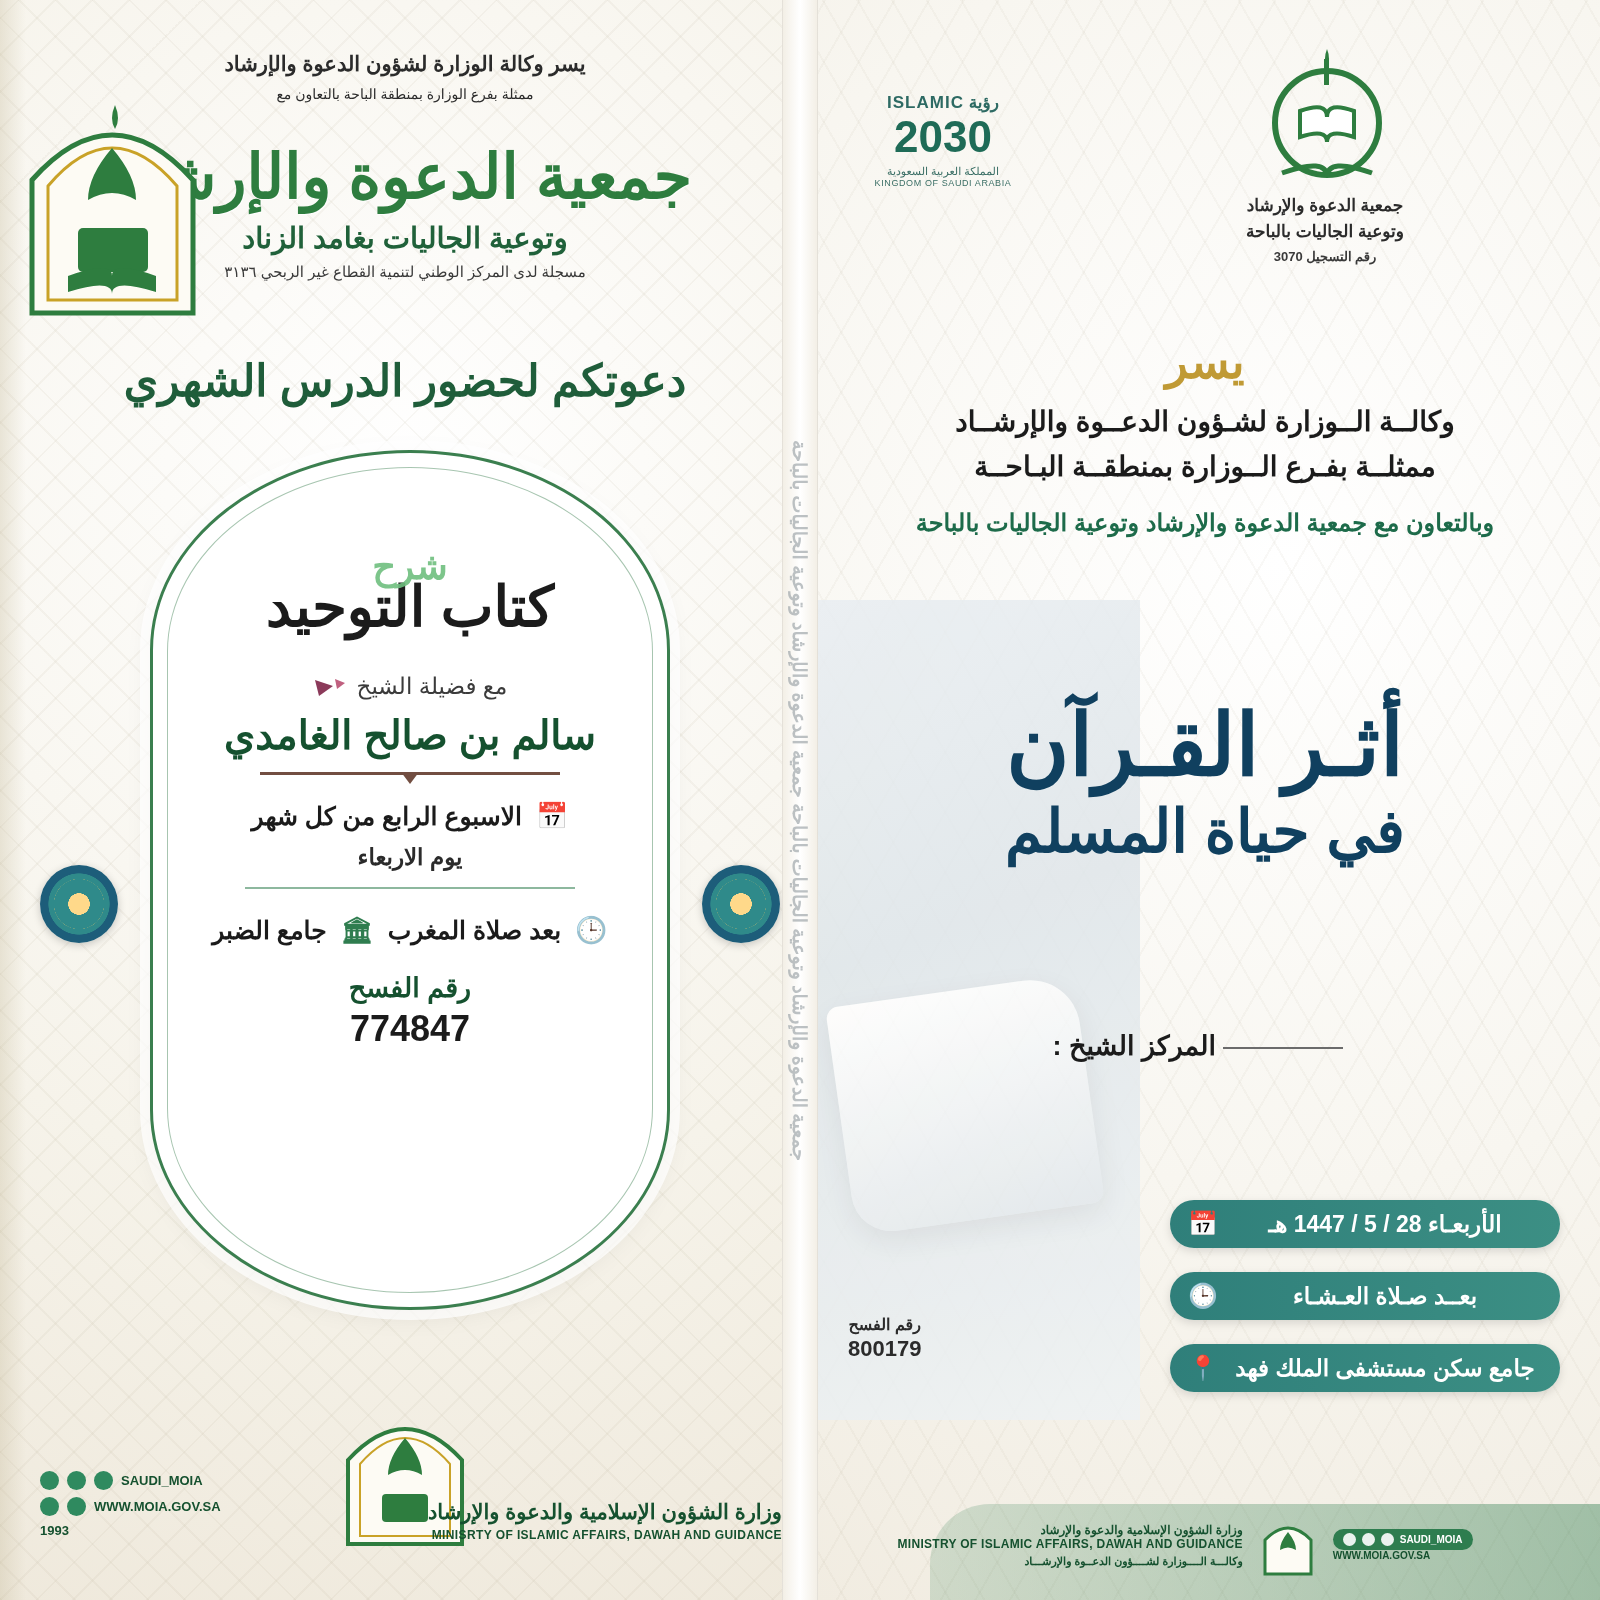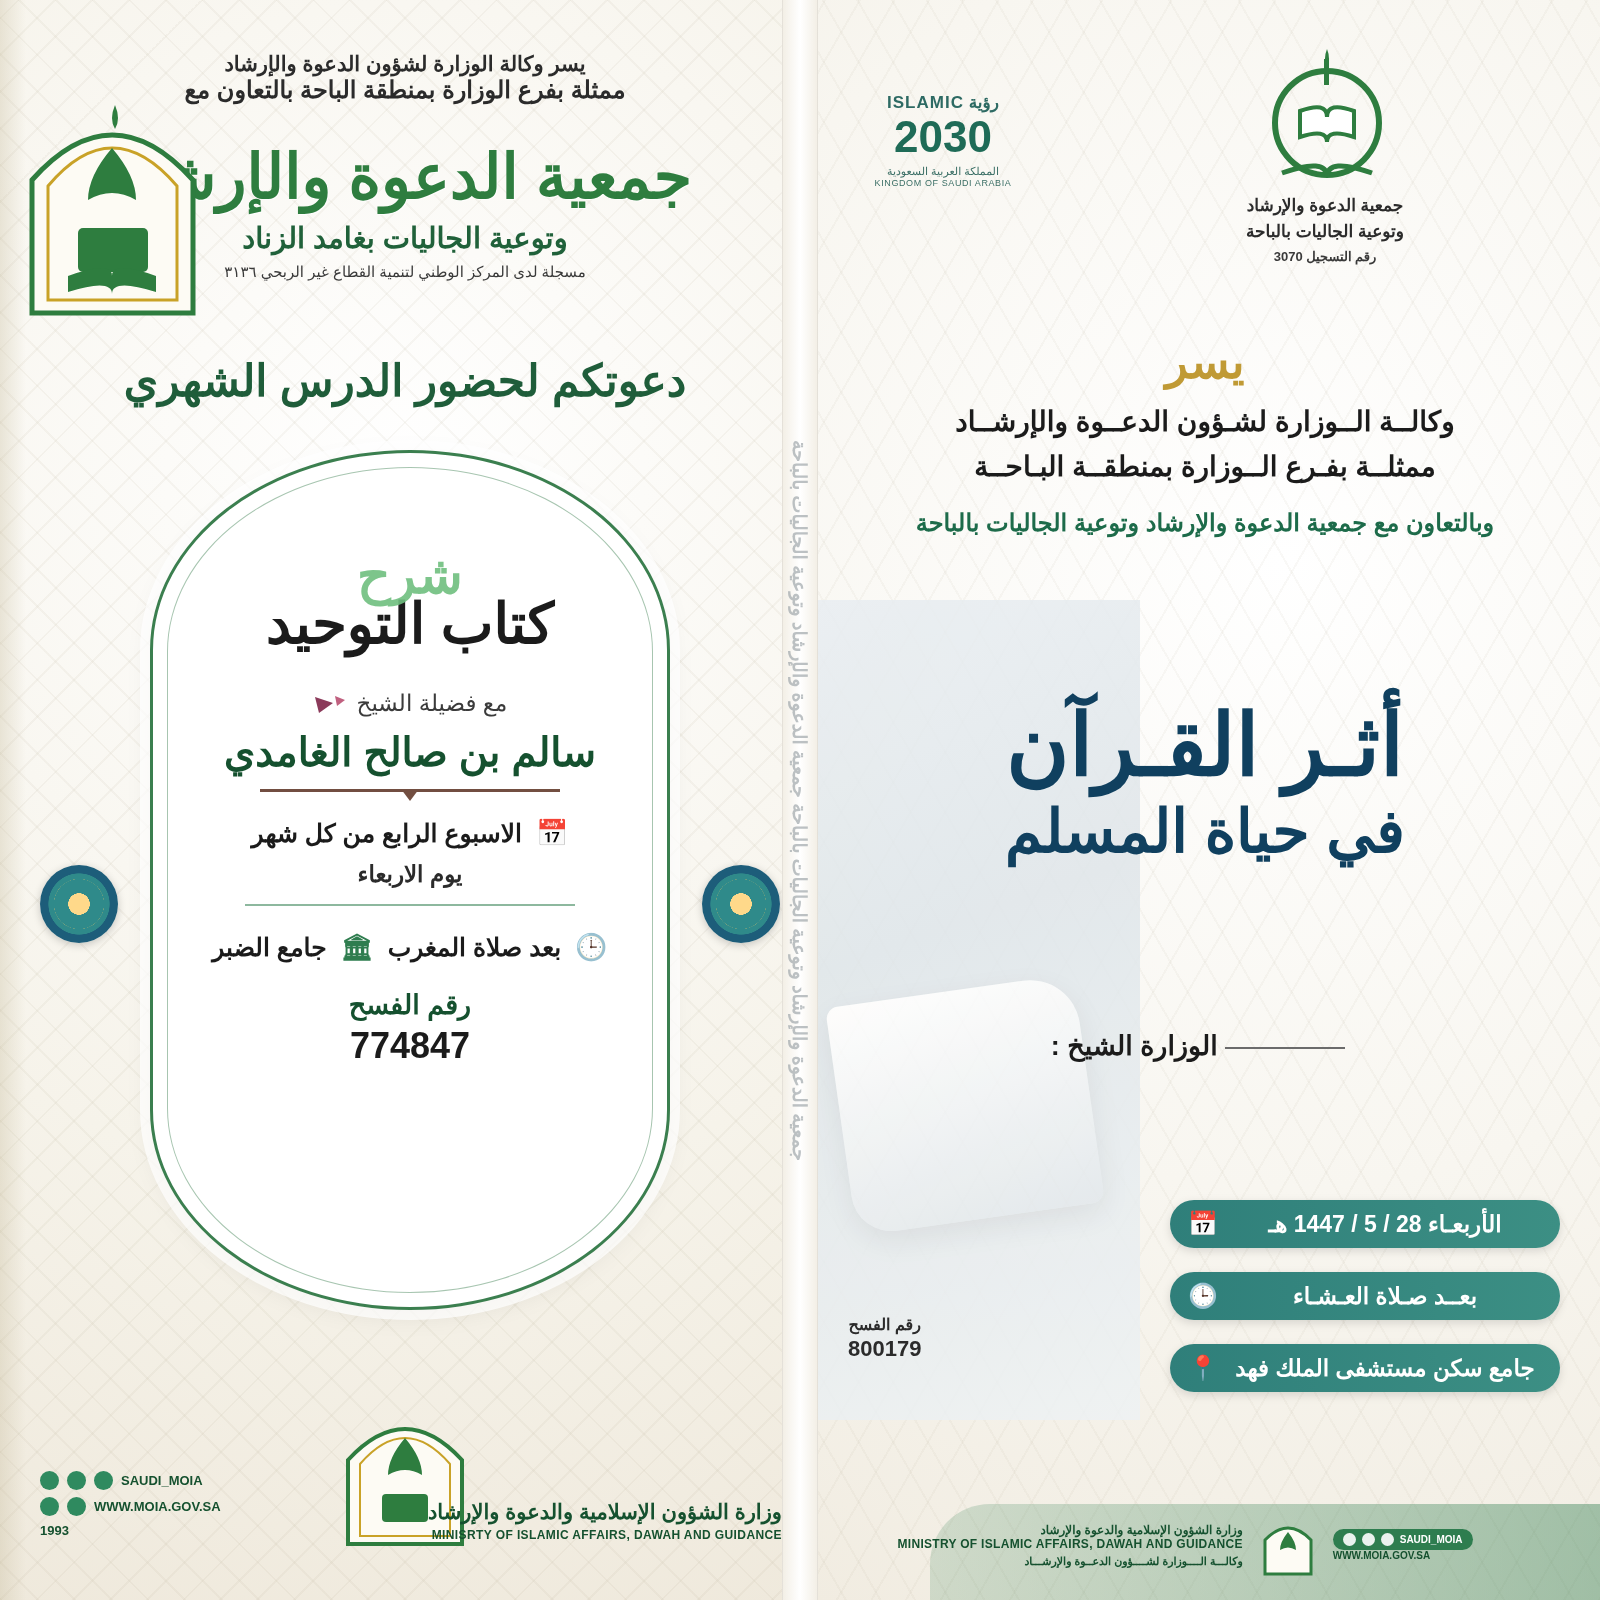--- a/index.html
+++ b/index.html
@@ -93,21 +93,21 @@
     opacity: .65;
   }
 
   
   .r-head {
     position: absolute; top: 52px; left: 0; right: 0;
     text-align: center;
     z-index: 3;
   }
   .r-head .l1 { font-size: 21px; font-weight: bold; color: #2b2b2b; letter-spacing:.2px;}
-  .r-head .l2 { font-size: 24px; font-weight: bold; color: #2b2b2b; }
+  .r-head .l2 { font-size: 14px; font-weight: normal; color: #2b2b2b; margin-top: 10px;}
 
   .r-logo-left {
     position:absolute; top: 95px; right: 600px; width: 190px; height: 215px; z-index:4;
   }
   .r-logo-right {
     position:absolute; top: 88px; left: 20px; width: 185px; height: 230px; z-index:4;
   }
 
   .assoc-name {
     position:absolute; top: 140px; left: 0; right: 0;
@@ -150,21 +150,21 @@
     position:absolute; inset: 14px;
     border: 1px solid rgba(59,127,79,.45);
     border-radius: 250px 250px 250px 250px / 190px 190px 190px 190px;
   }
   .ornate-inner{
     position:absolute; inset: 0;
     display:flex; flex-direction:column; align-items:center;
     padding-top: 95px;
   }
   .sharh {
-    font-size: 52px; color:#6fbf7f; font-weight:bold; opacity:.9;
+    font-size: 37px; color:#6fbf7f; font-weight:bold; opacity:.9;
     margin-bottom: -14px;
   }
   .book-title{
     font-size: 56px; font-weight:bold; color:#1b1b1b; letter-spacing:-1px;
   }
   .with-sheikh{
     margin-top: 34px; font-size: 23px; font-weight:normal; color:#3b3b3b;
     display:flex; align-items:flex-end; gap:10px;
   }
   .sheikh-name{
@@ -483,21 +483,21 @@
       <div class="ln3">وبالتعاون مع جمعية الدعوة والإرشاد وتوعية الجاليات بالباحة</div>
     </div>
 
     <div class="l-title">
       <div class="t1">أثـر القـرآن</div>
       <div class="t2">في حياة المسلم</div>
     </div>
 
     <div class="l-sheikh-label">
       <span class="dash"></span>
-      <span>الوزارة الشيخ :</span>
+      <span>المركز الشيخ :</span>
     </div>
 
     <div class="pillrow" style="top:1200px;">
       <div class="pill">
         <span class="ptxt">الأربعـاء  28 / 5 / 1447 هـ</span>
         <span class="pico">📅</span>
       </div>
     </div>
     <div class="pillrow" style="top:1272px;">
       <div class="pill">

